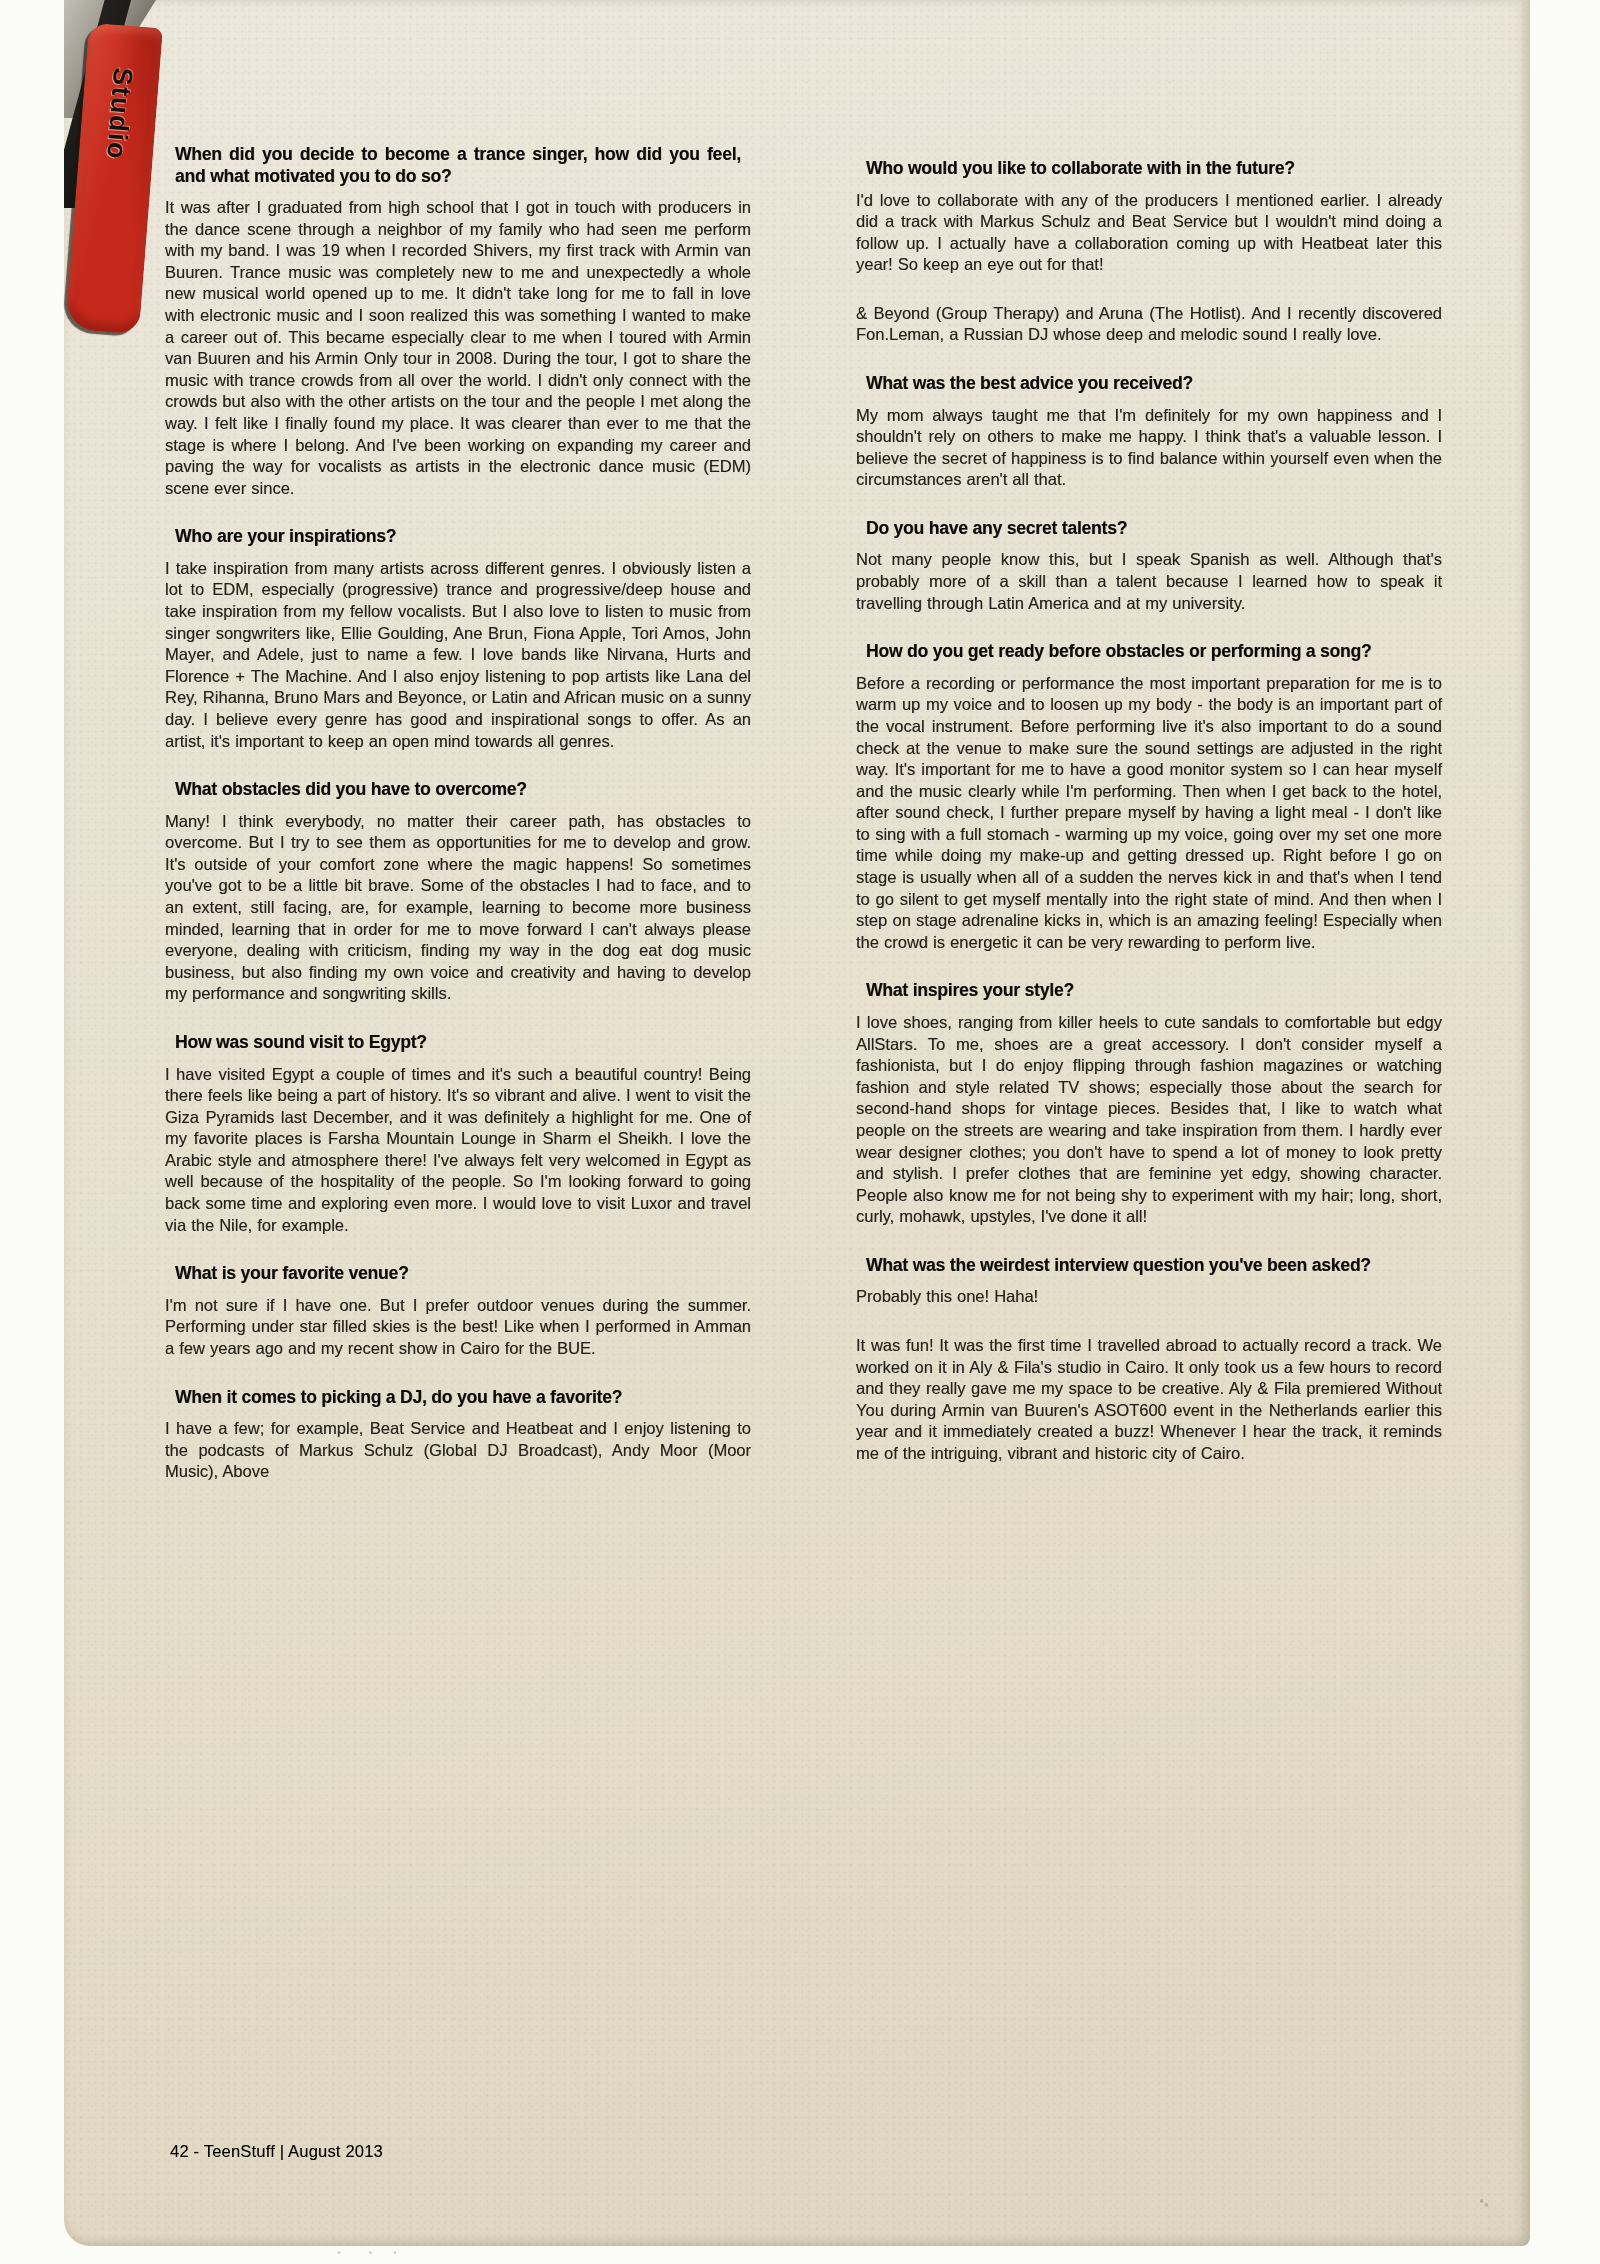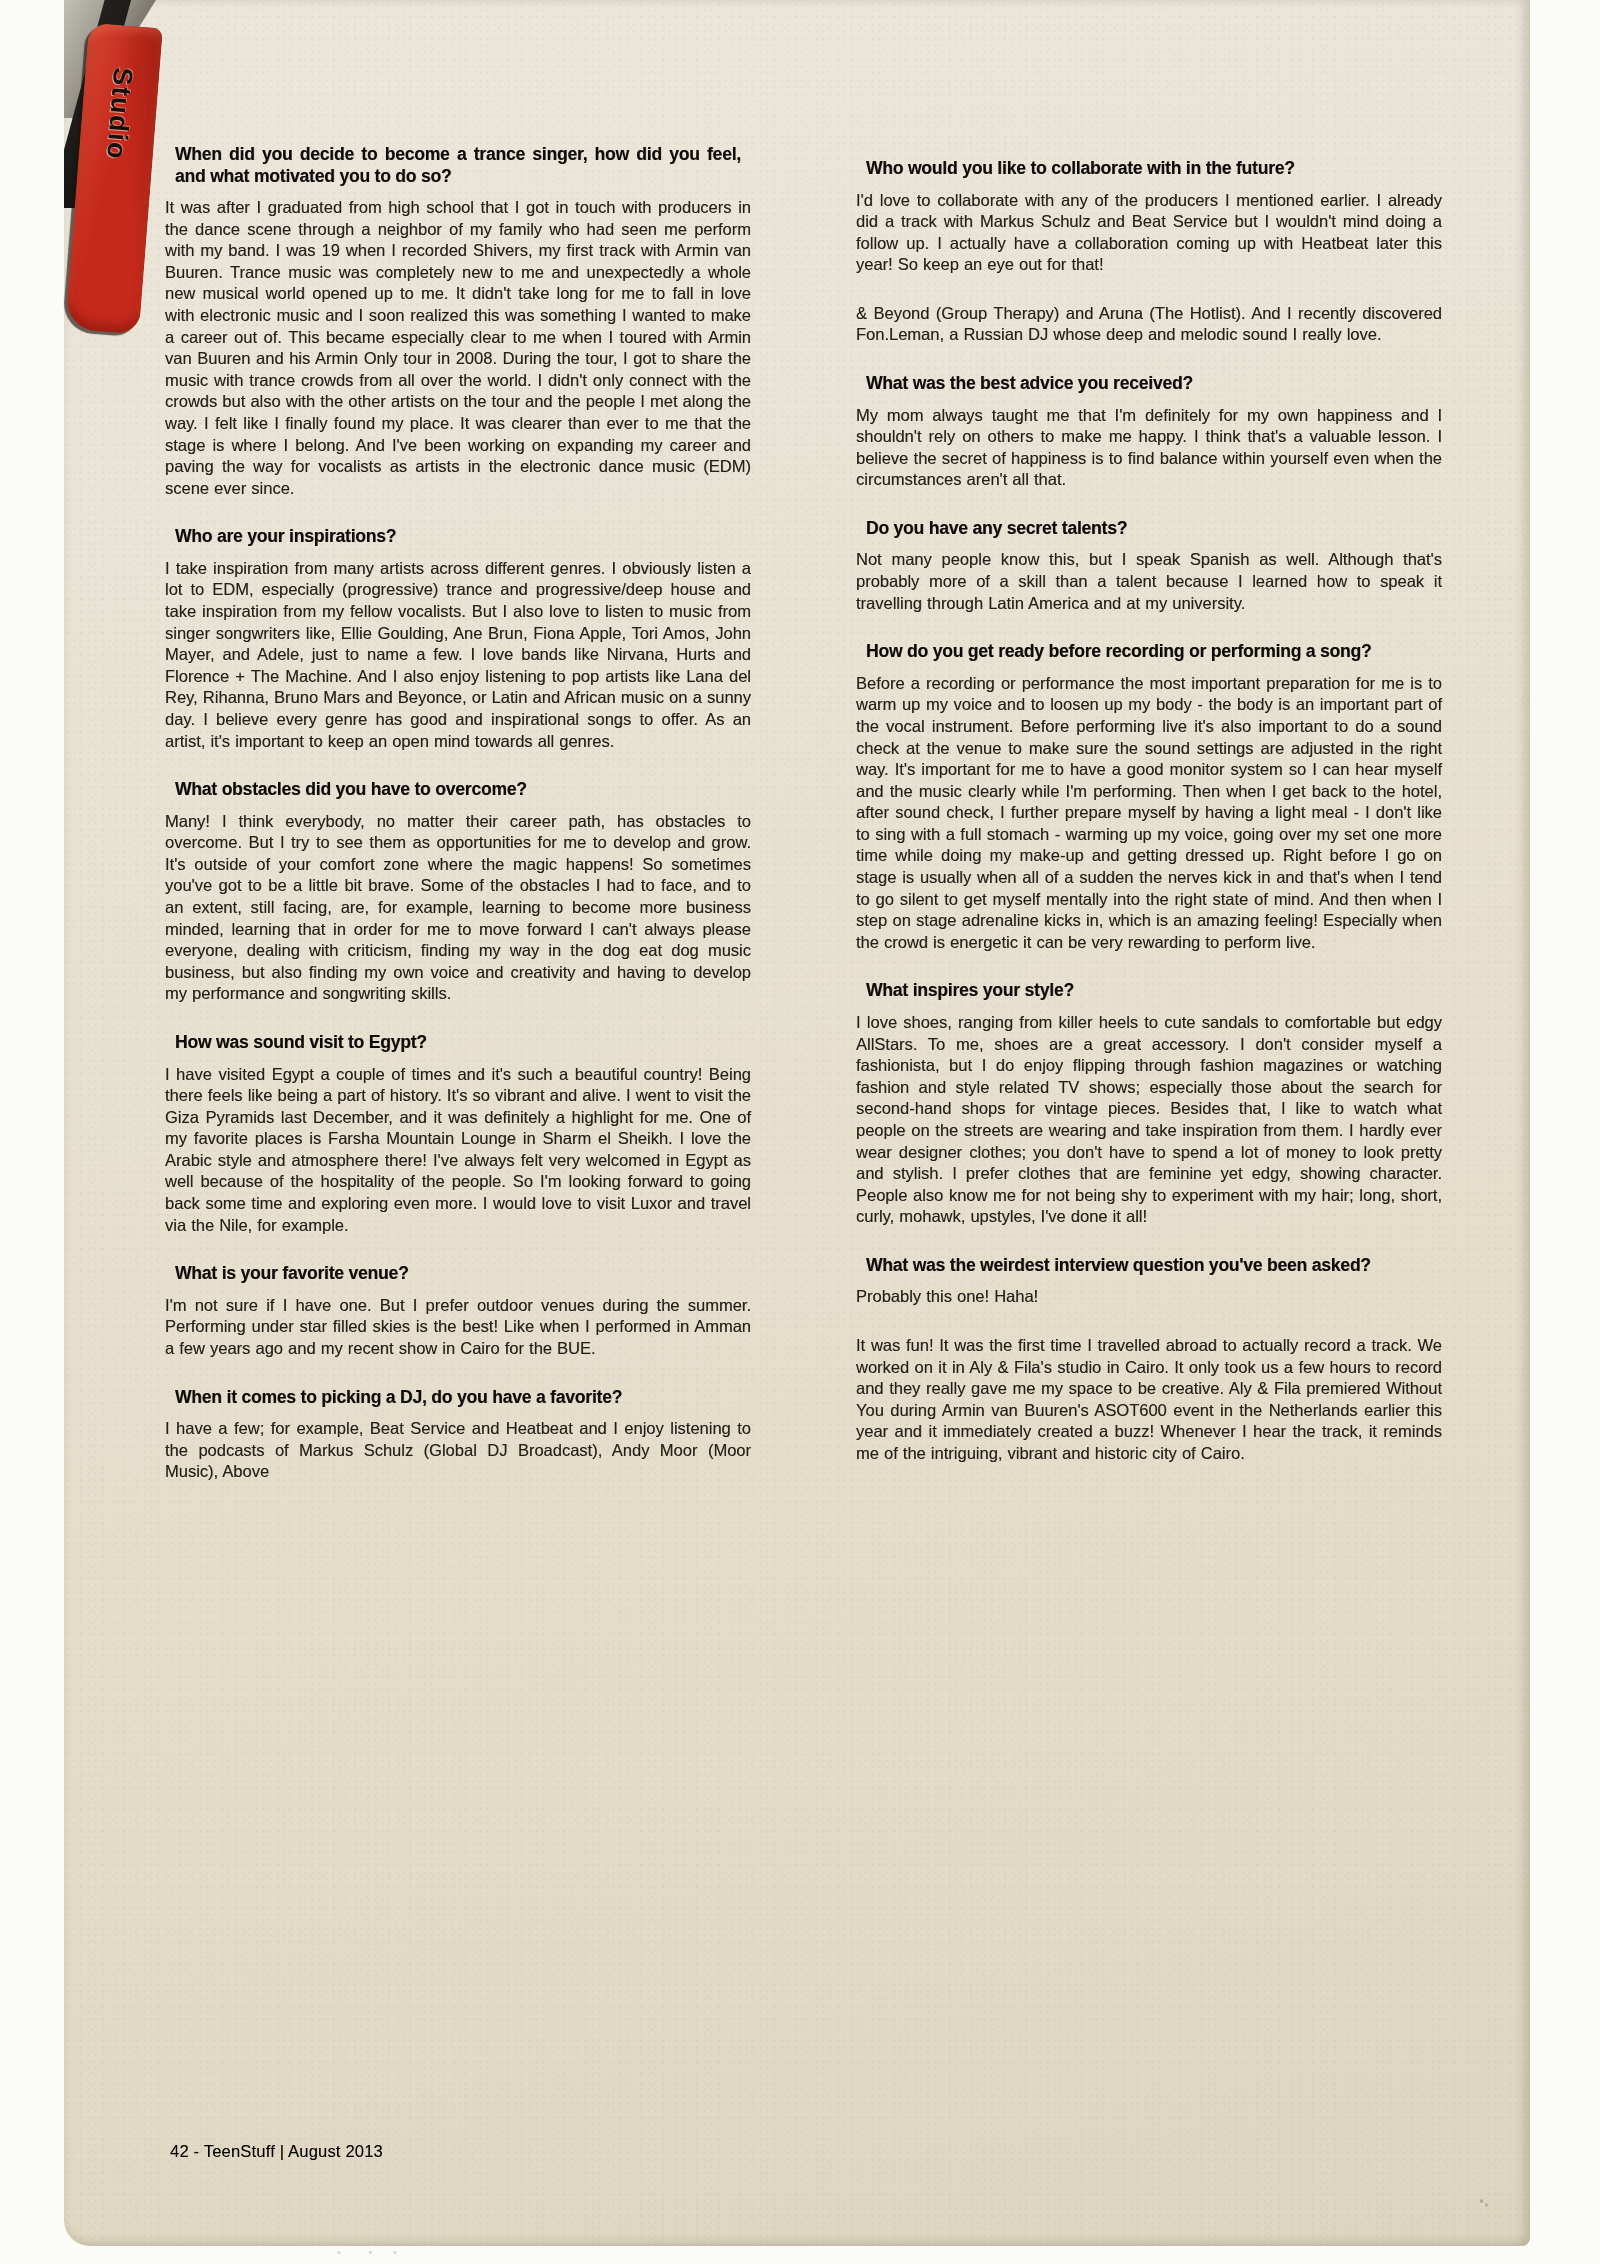--- a/index.html
+++ b/index.html
@@ -138,21 +138,21 @@
     </div>
     <div class="section">
       <h3 class="q">What was the best advice you received?</h3>
       <p class="a">My mom always taught me that I'm definitely for my own happiness and I shouldn't rely on others to make me happy. I think that's a valuable lesson. I believe the secret of happiness is to find balance within yourself even when the circumstances aren't all that.</p>
     </div>
     <div class="section">
       <h3 class="q">Do you have any secret talents?</h3>
       <p class="a">Not many people know this, but I speak Spanish as well. Although that's probably more of a skill than a talent because I learned how to speak it travelling through Latin America and at my university.</p>
     </div>
     <div class="section">
-      <h3 class="q">How do you get ready before recording or performing a song?</h3>
+      <h3 class="q">How do you get ready before obstacles or performing a song?</h3>
       <p class="a">Before a recording or performance the most important preparation for me is to warm up my voice and to loosen up my body - the body is an important part of the vocal instrument. Before performing live it's also important to do a sound check at the venue to make sure the sound settings are adjusted in the right way. It's important for me to have a good monitor system so I can hear myself and the music clearly while I'm performing. Then when I get back to the hotel, after sound check, I further prepare myself by having a light meal - I don't like to sing with a full stomach - warming up my voice, going over my set one more time while doing my make-up and getting dressed up. Right before I go on stage is usually when all of a sudden the nerves kick in and that's when I tend to go silent to get myself mentally into the right state of mind. And then when I step on stage adrenaline kicks in, which is an amazing feeling! Especially when the crowd is energetic it can be very rewarding to perform live.</p>
     </div>
     <div class="section">
       <h3 class="q">What inspires your style?</h3>
       <p class="a">I love shoes, ranging from killer heels to cute sandals to comfortable but edgy AllStars. To me, shoes are a great accessory. I don't consider myself a fashionista, but I do enjoy flipping through fashion magazines or watching fashion and style related TV shows; especially those about the search for second-hand shops for vintage pieces. Besides that, I like to watch what people on the streets are wearing and take inspiration from them. I hardly ever wear designer clothes; you don't have to spend a lot of money to look pretty and stylish. I prefer clothes that are feminine yet edgy, showing character. People also know me for not being shy to experiment with my hair; long, short, curly, mohawk, upstyles, I've done it all!</p>
     </div>
     <div class="section">
       <h3 class="q">What was the weirdest interview question you've been asked?</h3>
       <p class="a">Probably this one! Haha!</p>
     </div>

